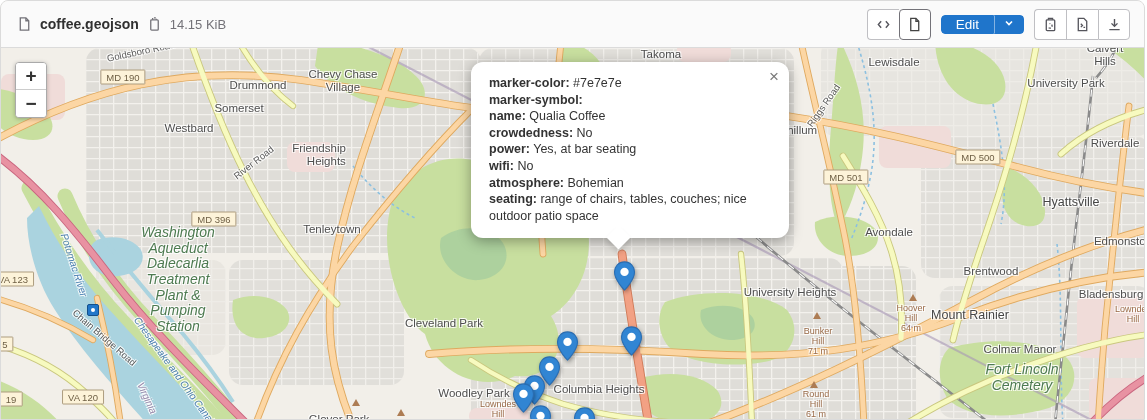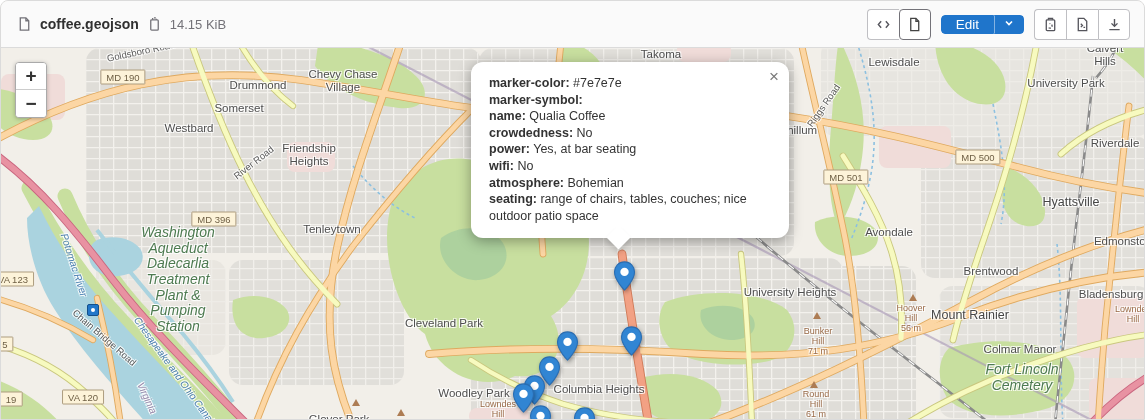--- a/index.html
+++ b/index.html
@@ -267,42 +267,42 @@
         <div class="mlabel suburb" style="left: 1065px; top: 35px;">University Park</div>
         <div class="mlabel road" style="left: 140px; top: 4px; transform: translate(-50%, -50%) rotate(-12deg);">Goldsboro Road</div>
         <div class="mlabel suburb" style="left: 257px; top: 37px;">Drummond</div>
         <div class="mlabel suburb" style="left: 342px; top: 33px;">Chevy Chase
 Village</div>
         <div class="mlabel suburb" style="left: 238px; top: 60px;">Somerset</div>
         <div class="mlabel suburb" style="left: 188px; top: 80px;">Westbard</div>
         <div class="mlabel suburb" style="left: 797px; top: 82px;">Chillum</div>
         <div class="mlabel road" style="left: 823px; top: 58px; transform: translate(-50%, -50%) rotate(-55deg);">Riggs Road</div>
         <div class="mlabel suburb" style="left: 1114px; top: 95px;">Riverdale</div>
-        <div class="mlabel suburb" style="left: 308px; top: 107px;">Friendship
+        <div class="mlabel suburb" style="left: 318px; top: 107px; text-align: right;">Friendship
 Heights</div>
         <div class="mlabel road" style="left: 253px; top: 115px; transform: translate(-50%, -50%) rotate(-38deg);">River Road</div>
         <div class="mlabel town" style="left: 1070px; top: 154px;">Hyattsville</div>
         <div class="mlabel suburb" style="left: 331px; top: 181px;">Tenleytown</div>
         <div class="mlabel suburb" style="left: 888px; top: 184px;">Avondale</div>
         <div class="mlabel suburb" style="left: 1122px; top: 193px;">Edmonston</div>
         <div class="mlabel green-poi" style="left: 177px; top: 232px;">Washington
 Aqueduct
 Dalecarlia
 Treatment
 Plant &amp;
 Pumping
 Station</div>
         <div class="mlabel suburb" style="left: 990px; top: 223px;">Brentwood</div>
         <div class="mlabel suburb" style="left: 789px; top: 244px;">University Heights</div>
         <div class="mlabel suburb" style="left: 1110px; top: 246px;">Bladensburg</div>
         <div class="mlabel hill" style="left: 1132px; top: 266px;">Lowndes
 Hill</div>
         <div class="mlabel hill" style="left: 910px; top: 270px;">Hoover
 Hill
-56 m</div>
+64 m</div>
         <div class="mlabel town" style="left: 969px; top: 267px;">Mount Rainier</div>
         <div class="mlabel hill" style="left: 817px; top: 293px;">Bunker
 Hill
 71 m</div>
         <div class="mlabel suburb" style="left: 443px; top: 275px;">Cleveland Park</div>
         <div class="mlabel suburb" style="left: 1019px; top: 301px;">Colmar Manor</div>
         <div class="mlabel green-poi" style="left: 1021px; top: 330px;">Fort Lincoln
 Cemetery</div>
         <div class="mlabel hill" style="left: 815px; top: 356px;">Round
 Hill

